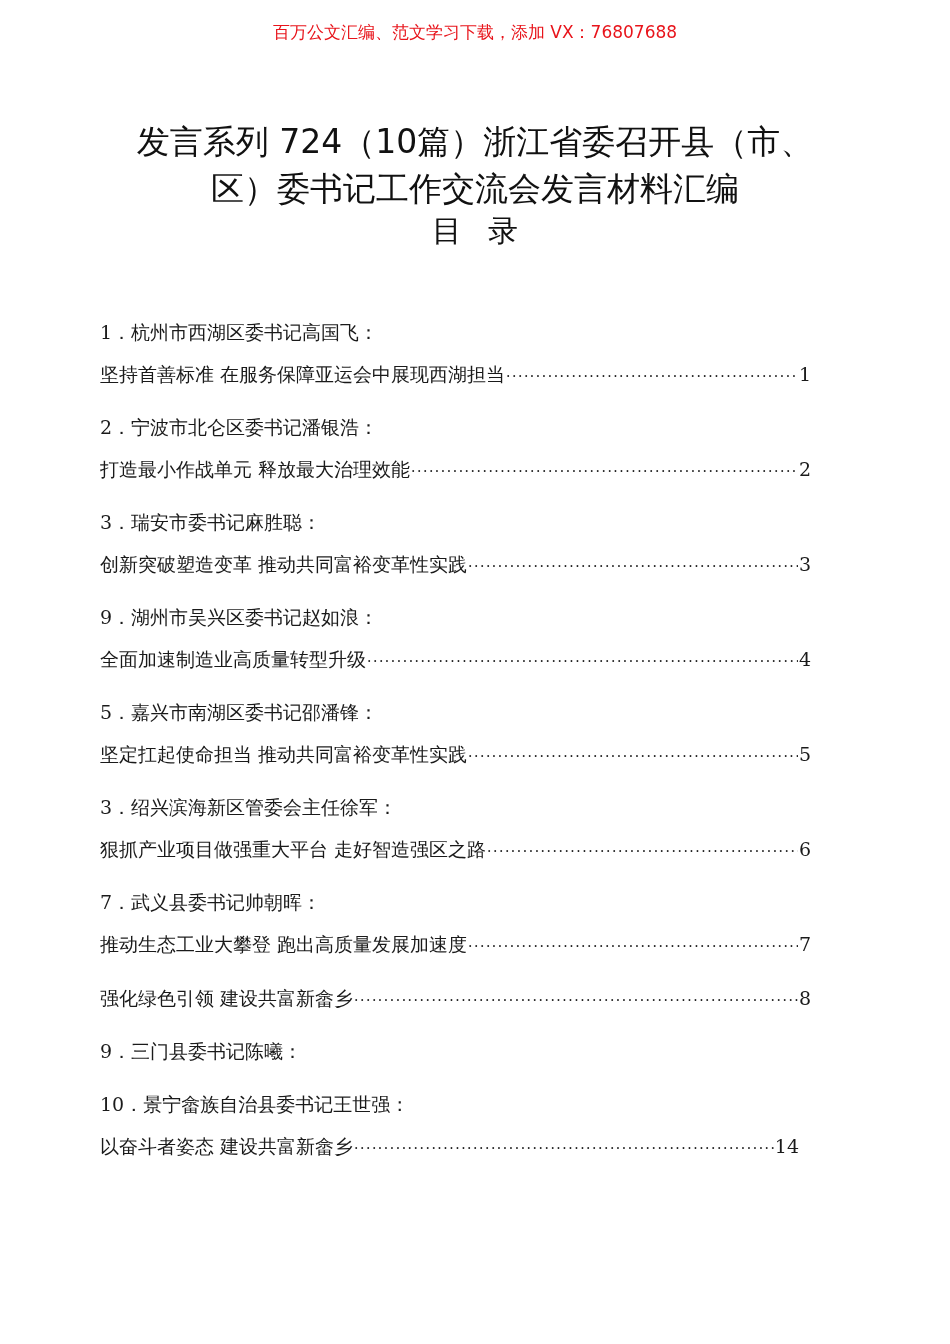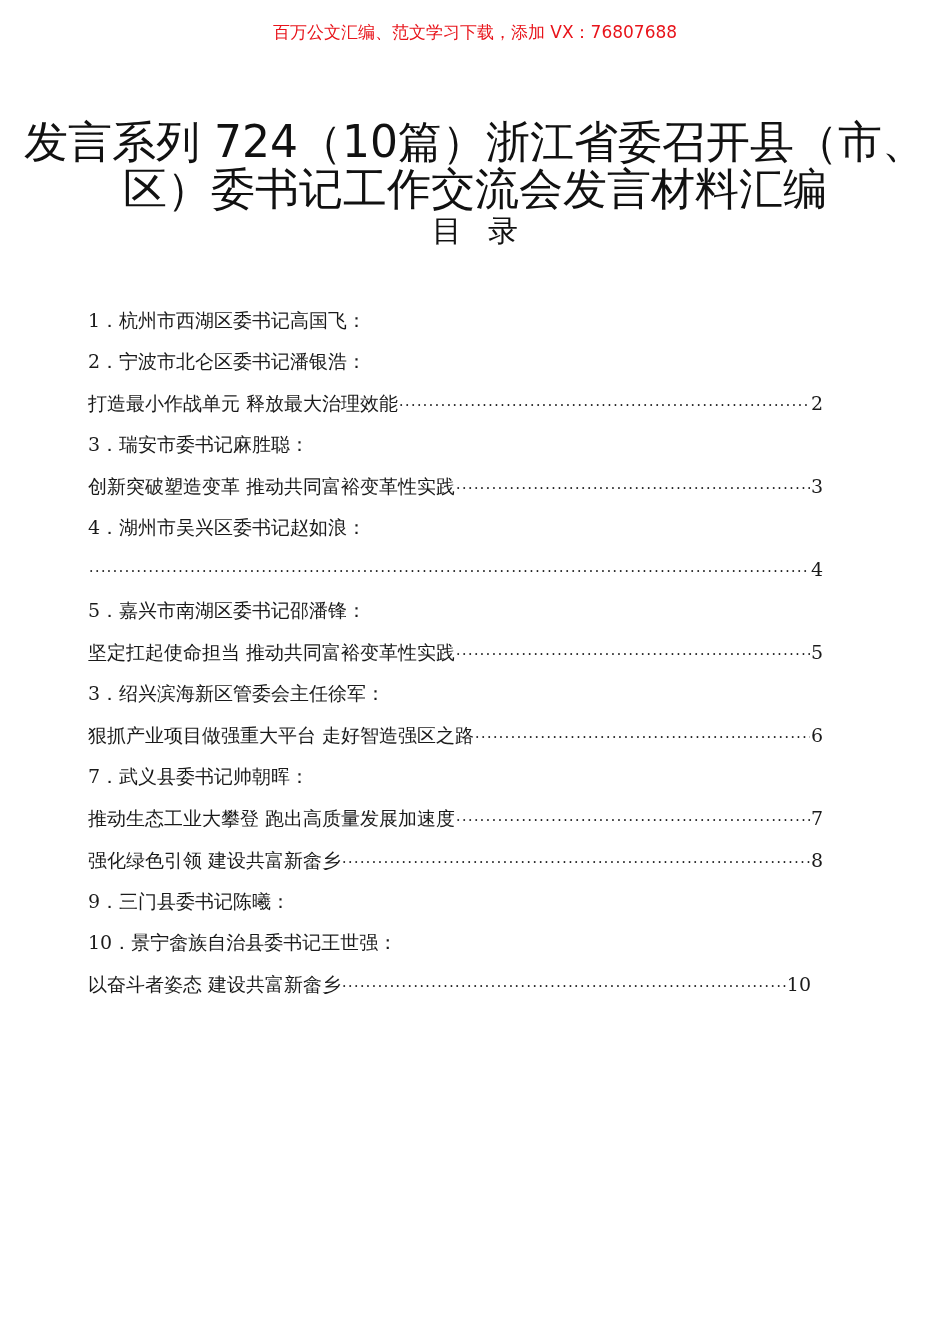--- a/index.html
+++ b/index.html
@@ -26,21 +26,21 @@
     letter-spacing: 0px;
   }
   .title {
     position: absolute;
     top: 118px;
     left: 0;
     width: 950px;
     text-align: center;
     color: #111111;
     font-family: "DejaVu Sans", sans-serif;
-    font-size: 44px;
+    font-size: 33px;
     line-height: 47px;
   }
   .title div { white-space: nowrap; }
   .subtitle {
     position: absolute;
     top: 210px;
     left: 0;
     width: 950px;
     text-align: center;
     color: #111111;
@@ -52,21 +52,21 @@
   }
   .toc {
     position: absolute;
     top: 300px;
     left: 88px;
     width: 735px;
     font-family: "DejaVu Serif", serif;
     color: #1a1a1a;
     font-size: 19px;
   }
-  .toc-entry { margin: 0; }
+  .toc-entry { margin: 12px; }
   .toc-author {
     height: 41px;
     line-height: 41px;
     white-space: nowrap;
   }
   .toc-line {
     height: 42px;
     line-height: 42px;
     display: flex;
     align-items: baseline;
@@ -95,40 +95,46 @@
 <div class="title">
   <div>发言系列 724（10篇）浙江省委召开县（市、</div>
   <div>区）委书记工作交流会发言材料汇编</div>
 </div>
 
 <div class="subtitle">目录</div>
 
 <div class="toc">
   <div class="toc-entry">
     <div class="toc-author">1．杭州市西湖区委书记高国飞：</div>
+    <div class="toc-line">
+      <span class="toc-title">坚持首善标准  在服务保障亚运会中展现西湖担当</span>
+      <span class="toc-dots"></span>
+      <span class="toc-page">1</span>
+    </div>
   </div>
   <div class="toc-entry">
     <div class="toc-author">2．宁波市北仑区委书记潘银浩：</div>
     <div class="toc-line">
       <span class="toc-title">打造最小作战单元  释放最大治理效能</span>
       <span class="toc-dots"></span>
       <span class="toc-page">2</span>
     </div>
   </div>
   <div class="toc-entry">
     <div class="toc-author">3．瑞安市委书记麻胜聪：</div>
     <div class="toc-line">
       <span class="toc-title">创新突破塑造变革  推动共同富裕变革性实践</span>
       <span class="toc-dots"></span>
       <span class="toc-page">3</span>
     </div>
   </div>
   <div class="toc-entry">
-    <div class="toc-author">4．湖州市吴兴区委书记赵如浪：</div>
+    <div class="toc-author">9．湖州市吴兴区委书记赵如浪：</div>
     <div class="toc-line">
+      <span class="toc-title">全面加速制造业高质量转型升级</span>
       <span class="toc-dots"></span>
       <span class="toc-page">4</span>
     </div>
   </div>
   <div class="toc-entry">
     <div class="toc-author">5．嘉兴市南湖区委书记邵潘锋：</div>
     <div class="toc-line">
       <span class="toc-title">坚定扛起使命担当  推动共同富裕变革性实践</span>
       <span class="toc-dots"></span>
       <span class="toc-page">5</span>
@@ -158,16 +164,16 @@
     </div>
   </div>
   <div class="toc-entry">
     <div class="toc-author">9．三门县委书记陈曦：</div>
   </div>
   <div class="toc-entry">
     <div class="toc-author">10．景宁畲族自治县委书记王世强：</div>
     <div class="toc-line wide">
       <span class="toc-title">以奋斗者姿态  建设共富新畲乡</span>
       <span class="toc-dots"></span>
-      <span class="toc-page">10</span>
+      <span class="toc-page">14</span>
     </div>
   </div>
 </div>
 
 </body></html>

